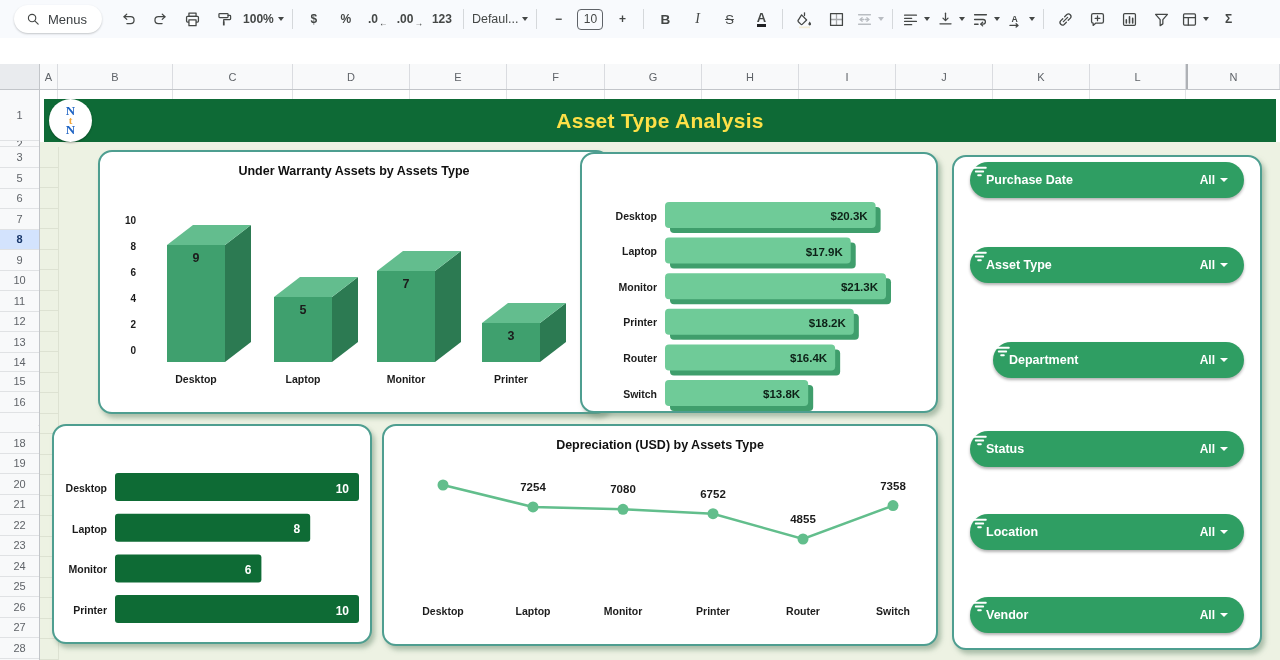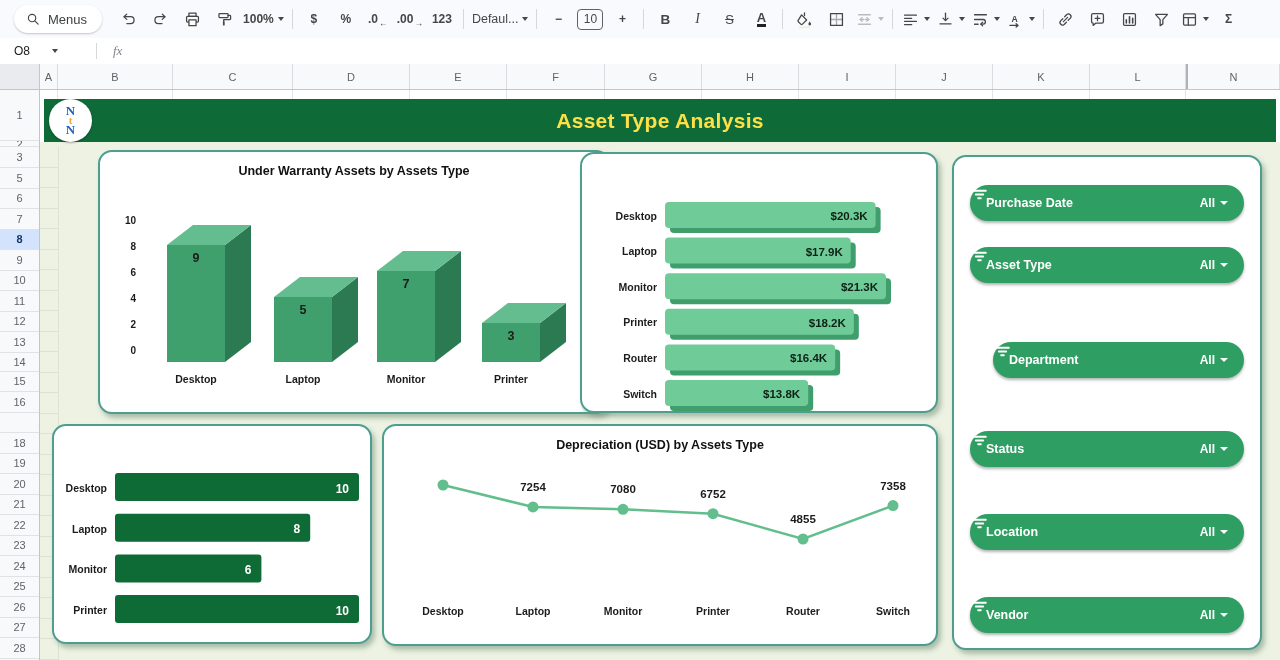--- a/index.html
+++ b/index.html
@@ -293,29 +293,20 @@
             <path d="M4.5 9.5h15M10.5 9.5V19"></path>
           </g>
         </svg>
         <span class="tbcaret"></span>
       </div>
       <div class="tbitem">
         <span class="tblabel num">Σ</span>
       </div>
     </div>
 
-  <div class="formulabar">
-    <div class="namebox">
-      <span>O8</span>
-      <span class="tbcaret"></span>
-    </div>
-    <div class="fbdiv"></div>
-    <span class="fx">fx</span>
-    <div style="flex:1;height:100%;"></div>
-  </div>
 
   <div class="corner"></div>
   <div class="colheaders" id="colheaders">
       <div class="ccell" style="width: 18px;">A</div>
       <div class="ccell" style="width: 115px;">B</div>
       <div class="ccell" style="width: 120px;">C</div>
       <div class="ccell" style="width: 117px;">D</div>
       <div class="ccell" style="width: 97px;">E</div>
       <div class="ccell" style="width: 98px;">F</div>
       <div class="ccell" style="width: 97px;">G</div>
@@ -479,21 +470,21 @@
         <circle cx="419" cy="113" r="5.5" fill="#62be8c"></circle>
         <text x="419" y="97" text-anchor="middle" font-size="11.5" font-weight="bold" fill="#1c1c1c" font-family="Liberation Sans,sans-serif">4855</text>
         <text x="419" y="189" text-anchor="middle" font-size="10.5" font-weight="bold" fill="#1c1c1c" font-family="Liberation Sans,sans-serif">Router</text>
         <circle cx="509" cy="79.58541409147095" r="5.5" fill="#62be8c"></circle>
         <text x="509" y="63.58541409147095" text-anchor="middle" font-size="11.5" font-weight="bold" fill="#1c1c1c" font-family="Liberation Sans,sans-serif">7358</text>
         <text x="509" y="189" text-anchor="middle" font-size="10.5" font-weight="bold" fill="#1c1c1c" font-family="Liberation Sans,sans-serif">Switch</text>
       </svg>
   </div>
 
   <div class="card" id="filterpanel" style="left:952px;top:155px;width:310px;height:495px;">
-      <div class="pill" style="top: 28px; border-radius: 18px;">
+      <div class="pill" style="top: 5px; border-radius: 18px;">
         <svg class="picon" viewBox="0 0 24 24">
           <g stroke="#fff" stroke-width="2.4" stroke-linecap="round" fill="none">
             <path d="M4 7.2h16M7.3 12h9.4M10.3 16.8h3.4"></path>
           </g>
         </svg>
         <span class="plabel">Purchase Date</span>
         <span class="pval">
           <span>All</span>
           <span class="pcaret"></span>
         </span>

